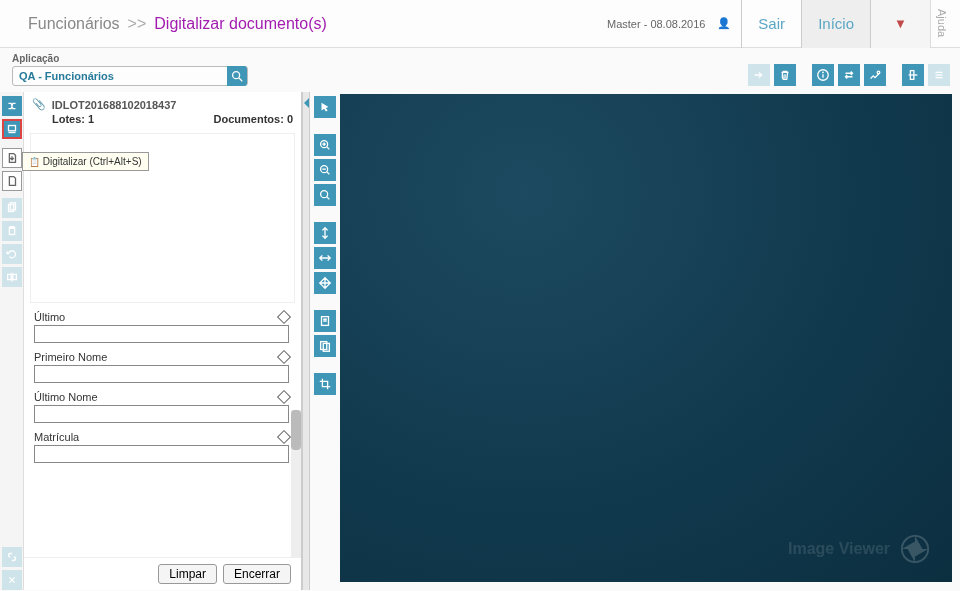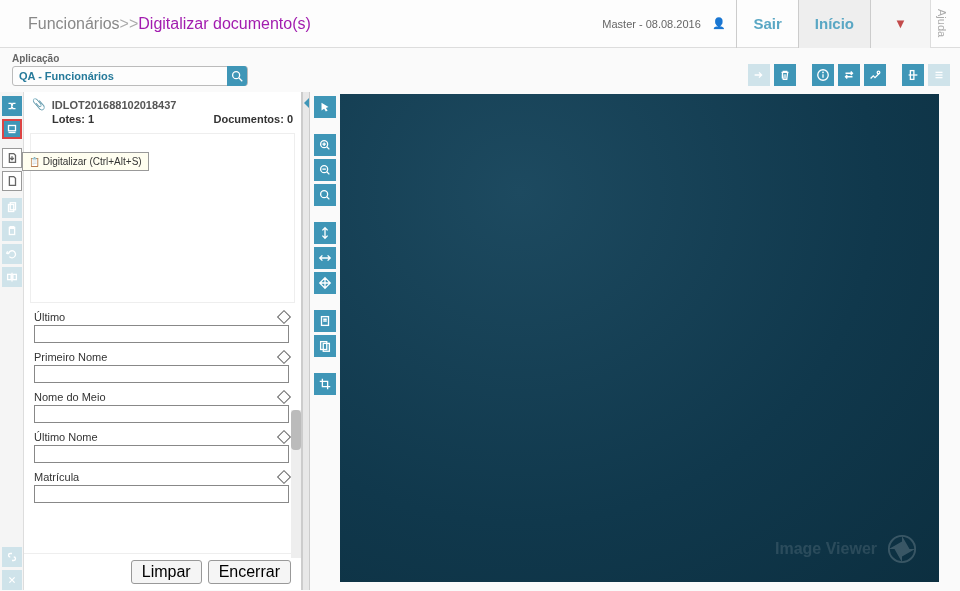--- a/index.html
+++ b/index.html
@@ -1,25 +1,25 @@
 <!DOCTYPE html>
 <html><head>
 <meta charset="utf-8">
 <style>
 * { box-sizing: border-box; margin: 0; padding: 0; font-family: Verdana, Arial, sans-serif; }
 body { width: 960px; height: 591px; background: #fafafa; overflow: hidden; color: #444; font-size: 11px; }
 
 .topbar { height: 48px; background: #fdfdfd; border-bottom: 1px solid #ddd; display: flex; align-items: center; padding: 0 8px 0 28px; }
-.topbar .crumb { font-size: 16px; color: #888; display: flex; align-items: center; }
+.topbar .crumb { font-size: 16px; color: #888; display: flex; gap: 8px; align-items: center; }
 .topbar .crumb .a1 { color: #888; }
 .topbar .crumb .sep { color: #aaa; }
 .topbar .crumb .a2 { color: #a21caf; }
 .topbar .spacer { flex: 1; }
 .topbar .userinfo { font-size: 11px; color: #666; display: flex; align-items: center; gap: 12px; margin-right: 10px; text-align: right; }
-.topbar .navbtn { height: 48px; min-width: 60px; padding: 0 16px; display: flex; align-items: center; justify-content: center; font-size: 15px; font-weight: bold; border-left: 1px solid #ccc; cursor: pointer; }
+.topbar .navbtn { height: 48px; min-width: 60px; padding: 0 16px; display: flex; align-items: center; justify-content: center; font-size: 15px; font-weight: normal; border-left: 1px solid #ccc; cursor: pointer; }
 .topbar .navbtn.sair { color: #5aa7c4; }
 .topbar .navbtn.inicio { background: #eee; color: #5aa7c4; }
 .topbar .navbtn.dd { background: #f5f5f5; color: #c24a4a; font-size: 13px; }
 .topbar .help { width: 22px; height: 48px; display: flex; align-items: center; justify-content: center; writing-mode: vertical-rl; color: #aaa; font-size: 11px; border-left: 1px solid #ddd; cursor: pointer; }
 
 .appbar { height: 44px; display: flex; align-items: flex-end; padding: 4px 10px 6px 12px; gap: 8px; }
 .appbar .appsel { width: 236px; }
 .appbar .appsel .lbl { font-size: 10px; color: #666; font-weight: bold; margin-bottom: 2px; }
 .appbar .appsel .box { height: 20px; background: #fdfdfd; border: 1px solid #bbb; border-radius: 3px; display: flex; align-items: center; }
 .appbar .appsel .box span { flex: 1; padding: 0 6px; color: #267a9a; font-size: 11px; font-weight: bold; }
@@ -44,31 +44,31 @@
 .lp-head { padding: 6px 8px 4px 8px; }
 .lp-id { font-size: 11px; color: #555; font-weight: bold; display:flex; align-items:center; gap:6px; }
 .lp-counts { display:flex; justify-content: space-between; font-size: 11px; font-weight: bold; color:#333; padding: 2px 0 4px 20px; }
 .lp-tree { height: 170px; border: 1px solid #eee; margin: 0 6px; background:#fff; }
 .lp-form { flex:1; overflow-y:auto; padding: 8px 12px 8px 10px; }
 .frow { margin-bottom: 8px; }
 .frow .flabel { font-size: 11px; color:#333; display:flex; justify-content:space-between; align-items:center; margin-bottom:2px; }
 .frow .flabel .diamond { width:10px; height:10px; border: 1.5px solid #666; transform: rotate(45deg); display:inline-block; }
 .frow input { width: 100%; height: 18px; border: 1px solid #888; padding: 0 4px; font-size: 11px; }
 .lp-foot { padding: 6px 10px; display:flex; justify-content:flex-end; gap:6px; border-top: 1px solid #eee; }
-.lp-foot button { font-size: 16px; padding: 2px 10px; border: 1px solid #999; background: #f5f5f5; border-radius: 3px; cursor:pointer; }
+.lp-foot button { font-size: 12px; padding: 2px 10px; border: 1px solid #999; background: #f5f5f5; border-radius: 3px; cursor:pointer; }
 .lp-scroll { position:absolute; right:0; top:318px; bottom:32px; width:10px; background:#eee; }
 .lp-scroll .thumb { width:100%; height:40px; background:#bbb; border-radius:4px; }
 
 .collapse-tab { width: 8px; background: #e8e8e8; border-left:1px solid #ccc; border-right:1px solid #ccc; display:flex; align-items:flex-start; justify-content:center; padding-top:6px; cursor:pointer; }
 .collapse-tab .tri { width:0; height:0; border-top:5px solid transparent; border-bottom:5px solid transparent; border-right:5px solid #3f96b7; }
 
 .midrail { width: 30px; padding: 4px 3px; display:flex; flex-direction:column; gap:4px; align-items:center; }
 .midgrp { display:flex; flex-direction:column; gap:3px; margin-bottom: 12px; }
 
-.viewer { flex:1; background: #153a4d; background: radial-gradient(ellipse at 30% 20%, #1d4a60 0%, #10384c 60%, #0c2f40 100%); position:relative; margin: 2px 21px 8px 0; padding-left: 9px; }
+.viewer { flex:1; background: #153a4d; background: radial-gradient(ellipse at 30% 20%, #1d4a60 0%, #10384c 60%, #0c2f40 100%); position:relative; margin: 2px 8px 8px 0; padding-left: 9px; }
 .viewer .wm { position:absolute; bottom: 18px; right: 22px; color: rgba(255,255,255,0.12); font-size: 16px; font-weight: bold; display:flex; align-items:center; gap:10px; }
 .viewer .wm .logo { width: 30px; height: 30px; opacity: 0.18; }
 
 svg { width: 14px; height: 14px; }
 .si { stroke:#fff; stroke-width:1.5; fill:none; }
 .sf { fill:#fff; }
 </style>
 </head>
 <body>
 
@@ -229,24 +229,20 @@
     <div class="lp-form">
       <div class="frow"><div class="flabel">
             <span>Último</span>
             <span class="diamond"></span>
           </div><input value="" style=""></div>
       <div class="frow"><div class="flabel">
             <span>Primeiro Nome</span>
             <span class="diamond"></span>
           </div><input value="" style=""></div>
       <div class="frow"><div class="flabel">
-            <span>Nome do Meio</span>
-            <span class="diamond"></span>
-          </div><input value="" style=""></div>
-      <div class="frow"><div class="flabel">
             <span>Último Nome</span>
             <span class="diamond"></span>
           </div><input value="" style=""></div>
       <div class="frow"><div class="flabel">
             <span>Matrícula</span>
             <span class="diamond"></span>
           </div><input value="" style=""></div>
     </div>
     <div class="lp-foot">
       <button>Limpar</button>

